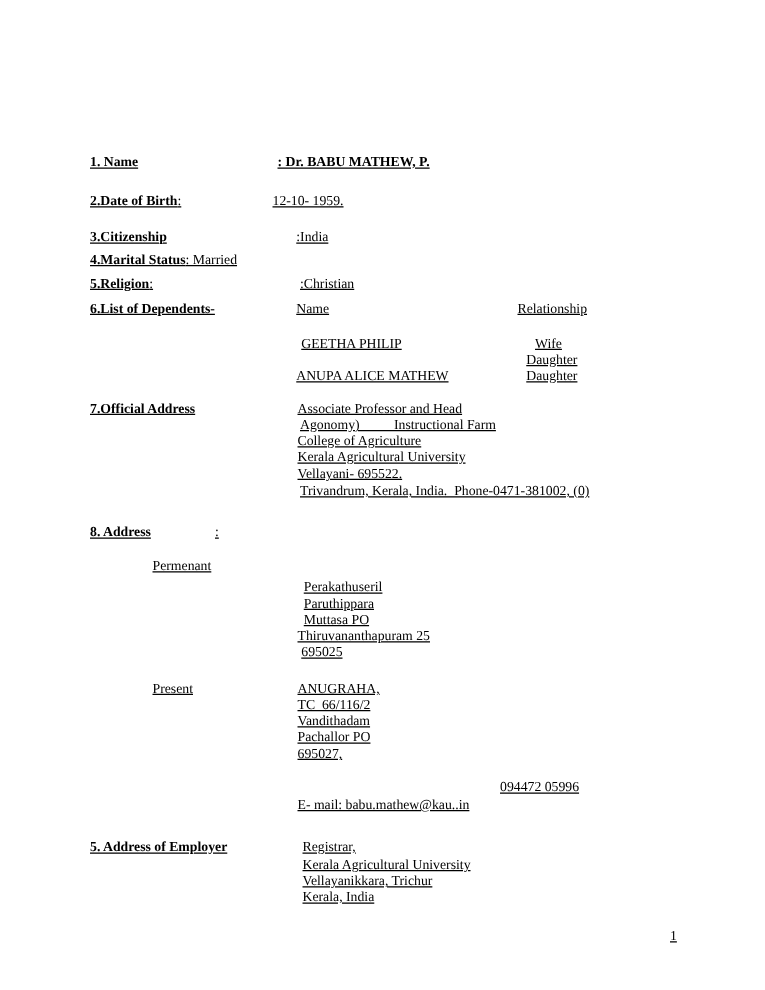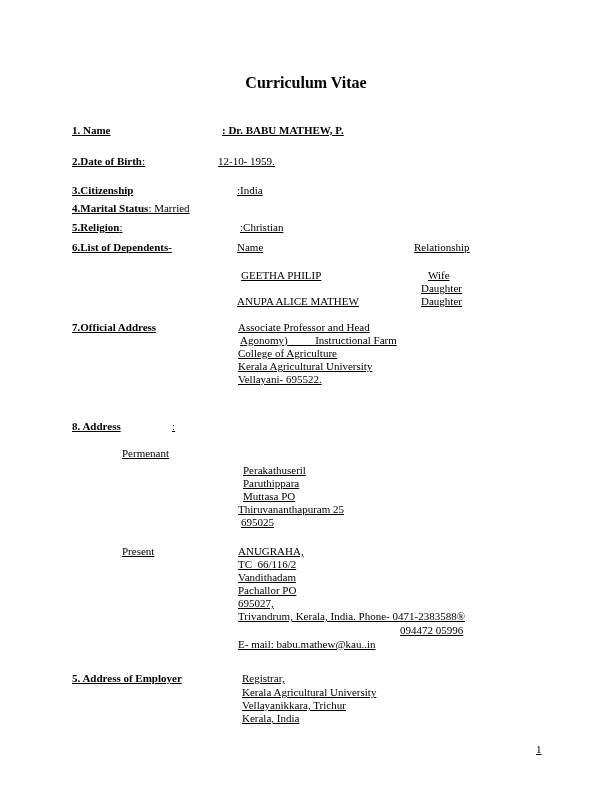--- a/index.html
+++ b/index.html
@@ -21,21 +21,20 @@
     text-align: center;
     font-size: 16px;
     font-weight: bold;
   }
 </style>
 </head>
 <body>
 
 <div class="page">
 
-  <div class="title">Curriculum Vitae</div>
 
   <span class="t b" style="left:72px;top:124px">1. Name</span>
   <span class="t b" style="left:222px;top:124px">: Dr. BABU MATHEW, P.</span>
 
   <span class="t" style="left:72px;top:155px"><span class="b">2.Date of Birth</span><span>:</span></span>
   <span class="t" style="left:218px;top:155px">12-10- 1959.</span>
 
   <span class="t b" style="left:72px;top:184px">3.Citizenship</span>
   <span class="t" style="left:237px;top:184px">:India</span>
 
@@ -53,38 +52,38 @@
   <span class="t" style="left:421px;top:282px">Daughter</span>
   <span class="t" style="left:237px;top:295px">ANUPA ALICE MATHEW</span>
   <span class="t" style="left:421px;top:295px">Daughter</span>
 
   <span class="t b" style="left:72px;top:321px">7.Official Address</span>
   <span class="t" style="left:238px;top:321px">Associate Professor and Head</span>
   <span class="t" style="left:240px;top:334px">Agonomy)          Instructional Farm</span>
   <span class="t" style="left:238px;top:347px">College of Agriculture</span>
   <span class="t" style="left:238px;top:360px">Kerala Agricultural University</span>
   <span class="t" style="left:238px;top:373px">Vellayani- 695522.</span>
+  <span class="t" style="left:240px;top:387px">Trivandrum, Kerala, India.  Phone-0471-381002, (0)</span>
 
   <span class="t b" style="left:72px;top:420px">8. Address</span>
   <span class="t" style="left:172px;top:420px">:</span>
 
   <span class="t" style="left:122px;top:447px">Permenant</span>
   <span class="t" style="left:243px;top:464px">Perakathuseril</span>
   <span class="t" style="left:243px;top:477px">Paruthippara</span>
   <span class="t" style="left:243px;top:490px">Muttasa PO</span>
   <span class="t" style="left:238px;top:503px">Thiruvananthapuram 25</span>
   <span class="t" style="left:241px;top:516px">695025</span>
 
   <span class="t" style="left:122px;top:545px">Present</span>
   <span class="t" style="left:238px;top:545px">ANUGRAHA,</span>
   <span class="t" style="left:238px;top:558px">TC  66/116/2</span>
   <span class="t" style="left:238px;top:571px">Vandithadam</span>
   <span class="t" style="left:238px;top:584px">Pachallor PO</span>
   <span class="t" style="left:238px;top:597px">695027,</span>
-  <span class="t" style="left:238px;top:610px">Trivandrum, Kerala, India. Phone- 0471-2383588®</span>
   <span class="t" style="left:400px;top:624px">094472 05996</span>
   <span class="t" style="left:238px;top:638px">E- mail: babu.mathew@kau..in</span>
 
   <span class="t b" style="left:72px;top:672px">5. Address of Employer</span>
   <span class="t" style="left:242px;top:672px">Registrar,</span>
   <span class="t" style="left:242px;top:686px">Kerala Agricultural University</span>
   <span class="t" style="left:242px;top:699px">Vellayanikkara, Trichur</span>
   <span class="t" style="left:242px;top:712px">Kerala, India</span>
 
   <span class="t" style="left:536px;top:743px">1</span>

